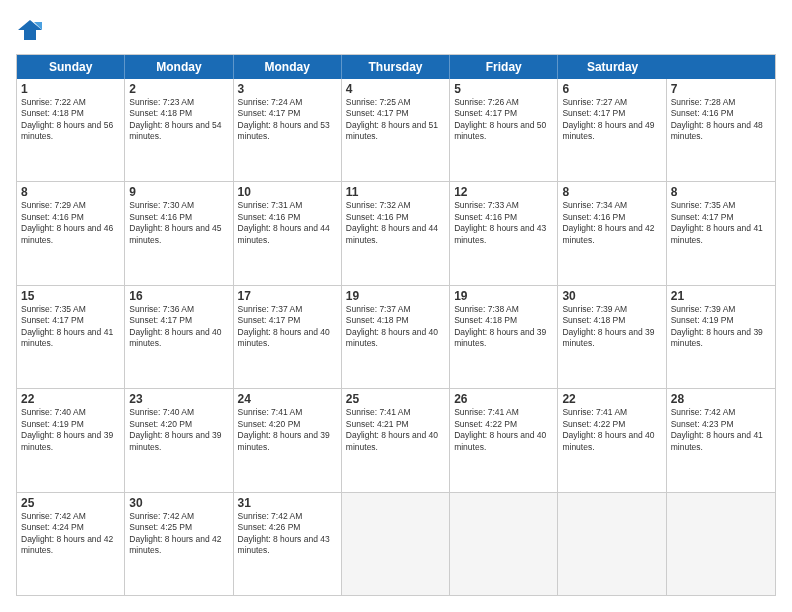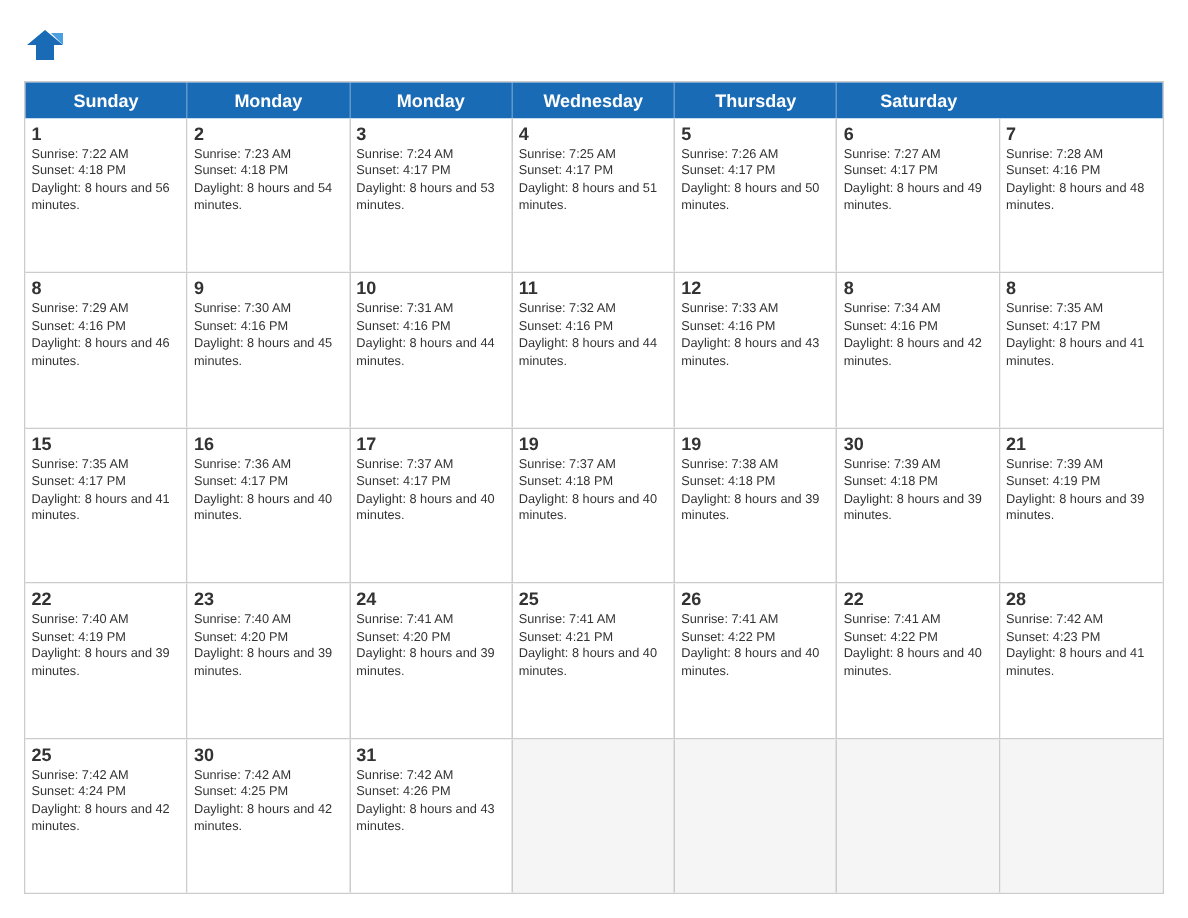--- a/index.html
+++ b/index.html
@@ -134,22 +134,22 @@
       <div class="month-year"></div>
       <div class="location"></div>
     </div>
   </div>
 
   <div class="calendar">
     <div class="calendar-header">
     <div class="day-name">Sunday</div>
         <div class="day-name">Monday</div>
         <div class="day-name">Monday</div>
-        <div class="day-name">Wednesday</div>
         <div class="day-name">Thursday</div>
+        <div class="day-name">Friday</div>
         <div class="day-name">Saturday</div>
       </div>
     <div class="calendar-body">
     <div class="week-row">
           <div class="day-cell">
             <div class="day-number">1</div>
             <div class="day-info">Sunrise: 7:22 AM<br>Sunset: 4:18 PM<br>Daylight: 8 hours and 56 minutes.</div>
           </div>
           <div class="day-cell">
             <div class="day-number">2</div>

